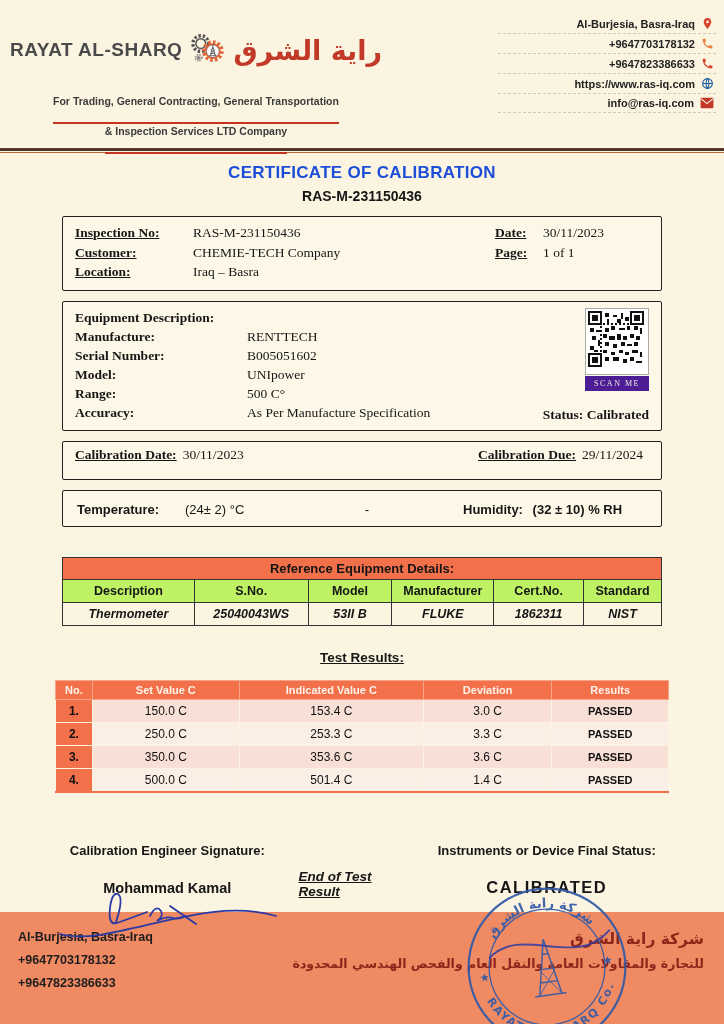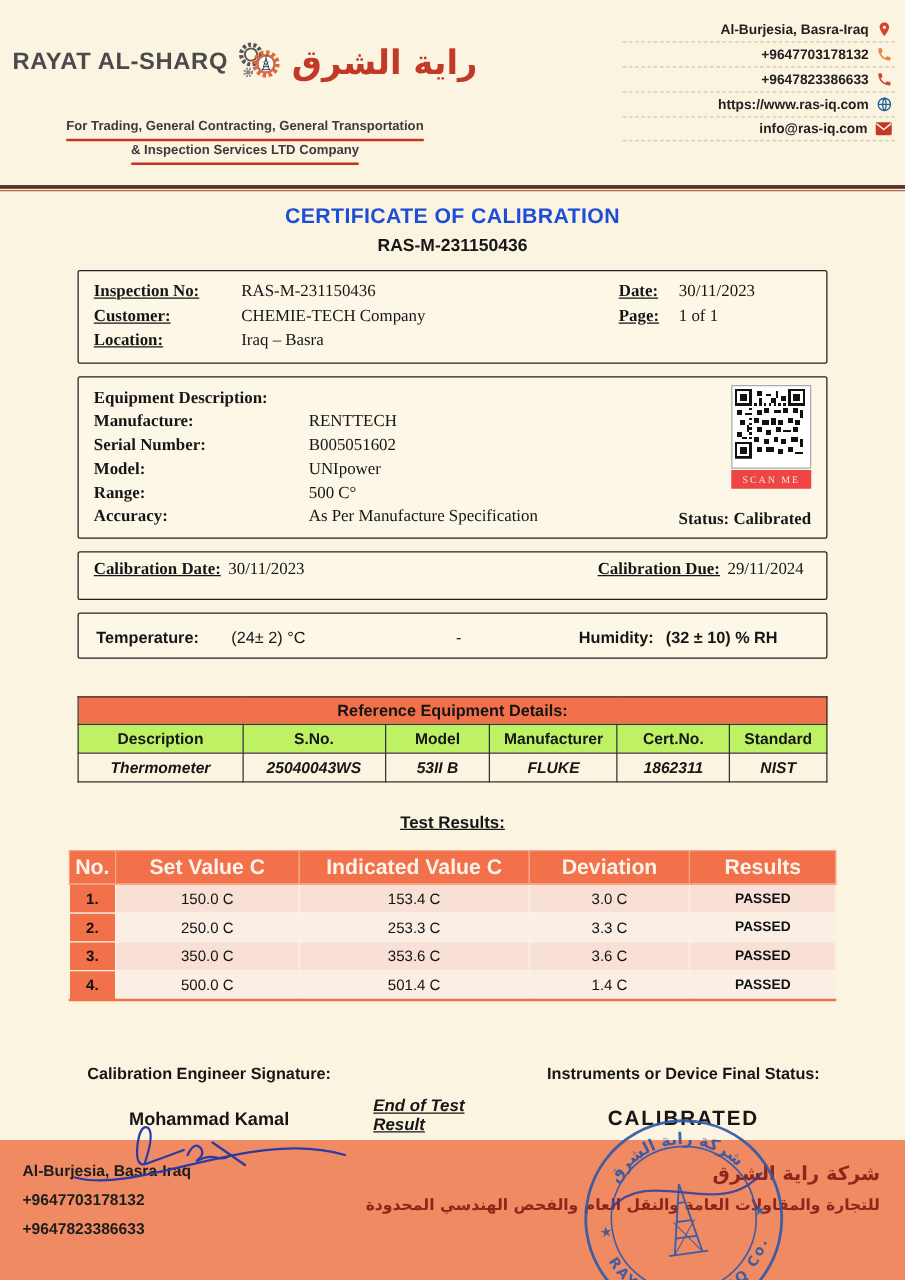--- a/index.html
+++ b/index.html
@@ -8,21 +8,21 @@
     width:724px; height:1024px; margin:0 auto; position:relative; overflow:hidden;
     background:#fbf4e1; font-family:"Liberation Sans", sans-serif; color:#161616;
   }
   
   .header { position:relative; height:148px; }
   .logo-block { position:absolute; left:10px; top:10px; width:372px; }
   .logo-row { display:flex; align-items:center; gap:6px; }
   .company-name { font-size:19px; font-weight:bold; color:#4a4a4a; letter-spacing:.5px; white-space:nowrap; }
   .company-arabic { font-size:27px; font-weight:bold; color:#c23a27; font-family:"DejaVu Sans", sans-serif; white-space:nowrap; }
   .tagline { margin-top:4px; width:372px; text-align:center; font-size:10.5px; font-weight:bold; color:#3c3c3c; line-height:1.5; }
-  .tagline span { display:inline-block; border-bottom:2px solid #c8331f; padding-bottom:1px; }
+  .tagline span { display:inline-block; border-bottom:2px solid #c8331f; padding-bottom:12px; }
   .contact-block { position:absolute; right:8px; top:14px; width:218px; }
   .contact-row { display:flex; justify-content:flex-end; align-items:center; gap:6px;
     padding:3px 2px; border-bottom:1px dashed rgba(120,90,60,.28);
     font-size:11px; font-weight:bold; color:#222; }
   .rule1 { height:3px; background:linear-gradient(#6b4033,#392c26); }
   .rule2 { height:1px; background:#c0623d; margin-top:1px; }
   
   .title-block { margin-top:10px; text-align:center; }
   .title-main { font-size:17px; font-weight:bold; letter-spacing:.3px; color:#1d4ed8; }
   .title-num  { font-size:14px; font-weight:bold; margin-top:5px; }
@@ -32,21 +32,21 @@
   .serif { font-family:"Liberation Serif", serif; }
   .cert-box { margin-top:12px; padding:6px 12px 8px; position:relative; font-size:13.5px; line-height:1.45; }
   .crow { display:flex; }
   .clabel { font-weight:bold; text-decoration:underline; width:118px; flex:none; }
   .cert-right { position:absolute; left:432px; top:6px; }
   .cert-right .clabel { width:48px; }
   .equip-box { margin-top:10px; padding:6px 12px 7px; position:relative; font-size:13.5px; line-height:1.42; }
   .elabel { font-weight:bold; width:172px; flex:none; }
   .qr-wrap { position:absolute; right:12px; top:6px; width:64px; }
   .qr-frame { background:#fff; border:1px solid #aaa; padding:2px; }
-  .scanme { background:#ef4444; color:#efe9db; font-size:8px; letter-spacing:1.5px; text-align:center; padding:2px 0; margin-top:1px; }
+  .scanme { background:#4c1d95; color:#efe9db; font-size:8px; letter-spacing:1.5px; text-align:center; padding:2px 0; margin-top:1px; }
   .status-line { position:absolute; right:12px; bottom:5px; font-weight:bold; font-size:13.5px; }
   .cal-box { margin-top:10px; padding:5px 12px 16px; display:flex; justify-content:space-between; font-size:13.5px; }
   .cal-box .clabel { width:auto; margin-right:6px; }
   .cal-right { margin-right:6px; display:flex; }
   .env-box { margin-top:10px; padding:6px 14px 9px; font-family:"Liberation Sans",sans-serif; }
   .env-title { font-weight:bold; font-size:13px; }
   .env-row { display:flex; margin-top:5px; font-size:13px; align-items:baseline; }
   .env-row .lab { font-weight:bold; }
   .t-label { width:108px; }
   .t-value { width:152px; }
@@ -58,21 +58,21 @@
   table.ref { width:100%; border-collapse:collapse; font-size:12.5px; }
   table.ref td, table.ref th { border:1px solid #333; padding:4px 2px; text-align:center; }
   .ref-title-cell { background:#f2714a; font-weight:bold; font-size:13px; color:#141414; padding:3px 0 !important; }
   table.ref th { font-weight:bold; background:#bef264; }
   table.ref td.dv { font-weight:bold;font-style:italic; }
   
   .tr-title { margin-top:24px; text-align:center; font-weight:bold; font-size:13.5px; text-decoration:underline; }
   .test-wrap { padding:0 55px; margin-top:15px; }
   table.test { width:100%; border-collapse:collapse; font-size:12px; border-bottom:2px solid #f2714a; }
   table.test thead th { background:#f2714a; color:#fdf3ea; font-weight:bold; padding:3px 4px;
-    border:1px solid #f6a488; font-size:17px; text-align:center; }
+    border:1px solid #f6a488; font-size:11px; text-align:center; }
   table.test tbody td { text-align:center; padding:4px; border:1.5px solid #fbf4e1; color:#111; }
   table.test tbody tr:nth-child(odd)  { background:#f8e0d6; }
   table.test tbody tr:nth-child(even) { background:#fbeee4; }
   td.no-cell { background:#f2714a !important; color:#fff; font-weight:bold; }
   td.passed { font-weight:bold; font-size:11px; }
   
   .sig-area { margin-top:50px; padding:0 36px; display:flex; justify-content:space-between; position:relative; z-index:3; }
   .sig-left  { width:290px; text-align:center; }
   .sig-right { width:312px; text-align:center; }
   .sig-label { font-weight:bold; font-size:13px; }

